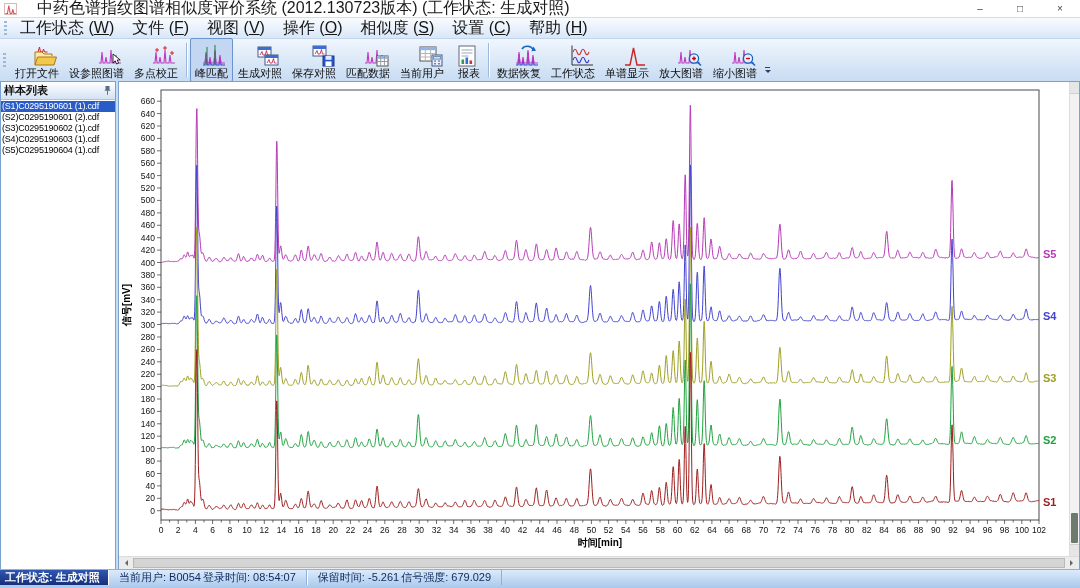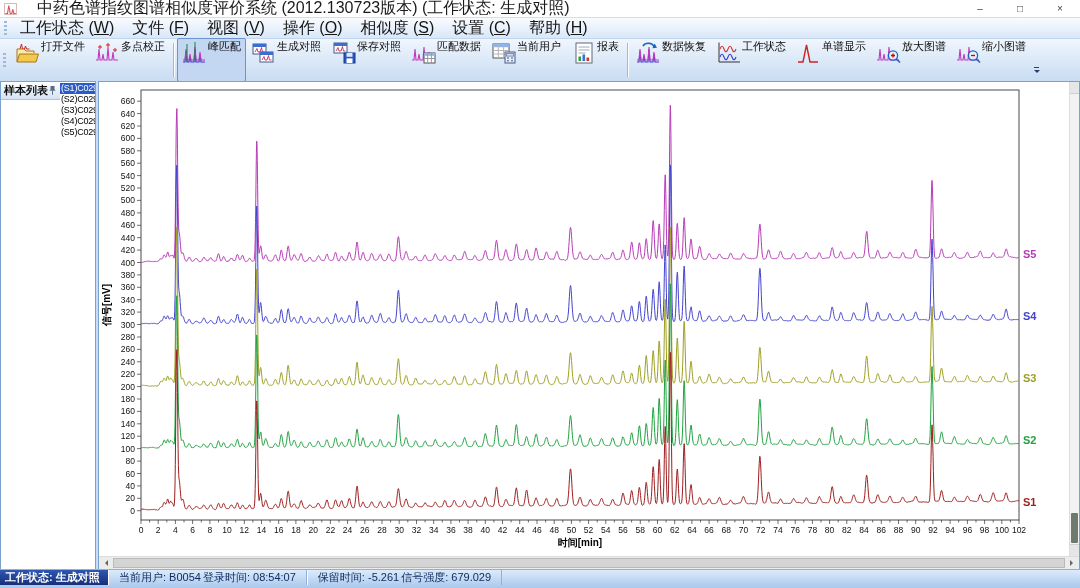--- a/index.html
+++ b/index.html
@@ -15,34 +15,34 @@
   
   .menubar{height:20px;background:linear-gradient(#f9fcff,#d9e7f8);display:flex;align-items:center;
            padding-left:3px;border-bottom:1px solid #c2d5ee}
   .grip{width:3px;height:14px;margin:0 4px 0 1px;
         background:repeating-linear-gradient(to bottom,#9db9dd 0 2px,transparent 2px 4px)}
   .menu-item{padding:2px 9px;font-size:16px;color:#151515;white-space:nowrap}
   .menu-item u{text-decoration:underline}
   
   .toolbar{height:42px;background:linear-gradient(#f0f6fd,#c8dcf3);display:flex;align-items:center;
            padding:0 2px;border-bottom:1px solid #a5c0e2}
-  .tb-btn{display:flex;flex-direction:row;align-items:flex-start;justify-content:flex-end;
+  .tb-btn{display:flex;flex-direction:column;align-items:flex-end;justify-content:flex-end;
           height:40px;padding:1px 4px 1px 4px;border:1px solid transparent;border-radius:2px}
   .tb-btn.pressed{background:#c3d6f2;border-color:#6b93cc}
   .tb-btn .icn{height:24px;display:flex;align-items:flex-end}
   .tb-btn .lbl{font-size:11px;line-height:13px;color:#0c0c0c;white-space:nowrap}
   .tb-sep{width:1px;height:34px;background:#9cb8da;box-shadow:1px 0 0 rgba(255,255,255,.9);margin:0 3px}
   .tb-overflow{width:9px;height:36px;display:flex;flex-direction:column;align-items:center;
                justify-content:flex-end;padding-bottom:4px;margin-left:1px}
   .tb-overflow .bar{width:5px;height:1.5px;background:#2c3e66;margin-bottom:2px}
   .tb-overflow .tri{width:0;height:0;border:3px solid transparent;border-top-color:#2c3e66}
   
   .main{position:absolute;top:81px;left:0;right:0;bottom:18px;display:flex;background:#c8dcf3}
-  .sidebar{width:96px;background:#fff;border:1px solid #7ba2ce;box-sizing:border-box;
-           display:flex;flex-direction:row}
+  .sidebar{width:116px;background:#fff;border:1px solid #7ba2ce;box-sizing:border-box;
+           display:flex;flex-direction:column}
   .sidebar-header{height:17px;background:linear-gradient(#ffffff,#d3e2f4);border-bottom:1px solid #aac4e4;
                   display:flex;align-items:center;justify-content:space-between;padding:0 3px;flex:none}
   .sidebar-header .t{font-size:11px;font-weight:bold;color:#111}
   .list{flex:1;overflow:hidden;padding-top:1px}
   .list-item{font-size:9px;line-height:11px;white-space:nowrap;color:#000;padding:0 1px;letter-spacing:-0.2px}
   .list-item.selected{background:#2a5cc8;color:#fff}
   .chart-panel{flex:1;margin-left:2px;position:relative;background:#fff;border:1px solid #7ba2ce;
                box-sizing:border-box;overflow:hidden}
   .plot-host{position:absolute;left:0;top:0}
   
@@ -100,20 +100,29 @@
   <span class="grip"></span>
 <div class="tb-btn">
       <div class="icn">
         <svg width="26" height="23" viewBox="0 0 26 23">
           <path fill="none" stroke="#cc2222" stroke-width="1" d="M5 8 l1.5 -5 1 5 h2 l1 -3 1 3 h3"></path>
           <path d="M2 21 V8 h7 l2 2 h8 v2" fill="#fde9a9" stroke="#a8761a"></path>
           <path d="M2 21 l2.5 -8 h19 l-2.5 8 z" fill="#f2c94c" stroke="#a8761a"></path>
         </svg>
       </div>
       <div class="lbl">打开文件</div>
+    </div>
+    <div class="tb-btn">
+      <div class="icn">
+        <svg width="26" height="23" viewBox="0 0 26 23">
+          <path fill="none" stroke="#c03ac0" stroke-width="1.1" d="M1 19 h2 l1 -11 1 11 h2 l1 -6 1 6 h3 l1 -13 1 13 h3 l1 -8 1 8 h4"></path>
+          <path d="M15 10 v9 l2.2 -2.2 1.4 3.2 2 -0.9 -1.4 -3.1 h3 z" fill="#fff" stroke="#000" stroke-width="0.8"></path>
+        </svg>
+      </div>
+      <div class="lbl">设参照图谱</div>
     </div>
     <div class="tb-btn">
       <div class="icn">
         <svg width="26" height="23" viewBox="0 0 26 23">
           <path fill="none" stroke="#c03ac0" stroke-width="1.1" d="M1 19 h2 l1 -11 1 11 h2 l1 -6 1 6 h3 l1 -13 1 13 h3 l1 -8 1 8 h4"></path>
           <path stroke="#e02020" stroke-width="1" fill="none" d="M5 4 v4 M3 6 h4 M13 2 v4 M11 4 h4 M20 7 v4 M18 9 h4"></path>
         </svg>
       </div>
       <div class="lbl">多点校正</div>
     </div>

